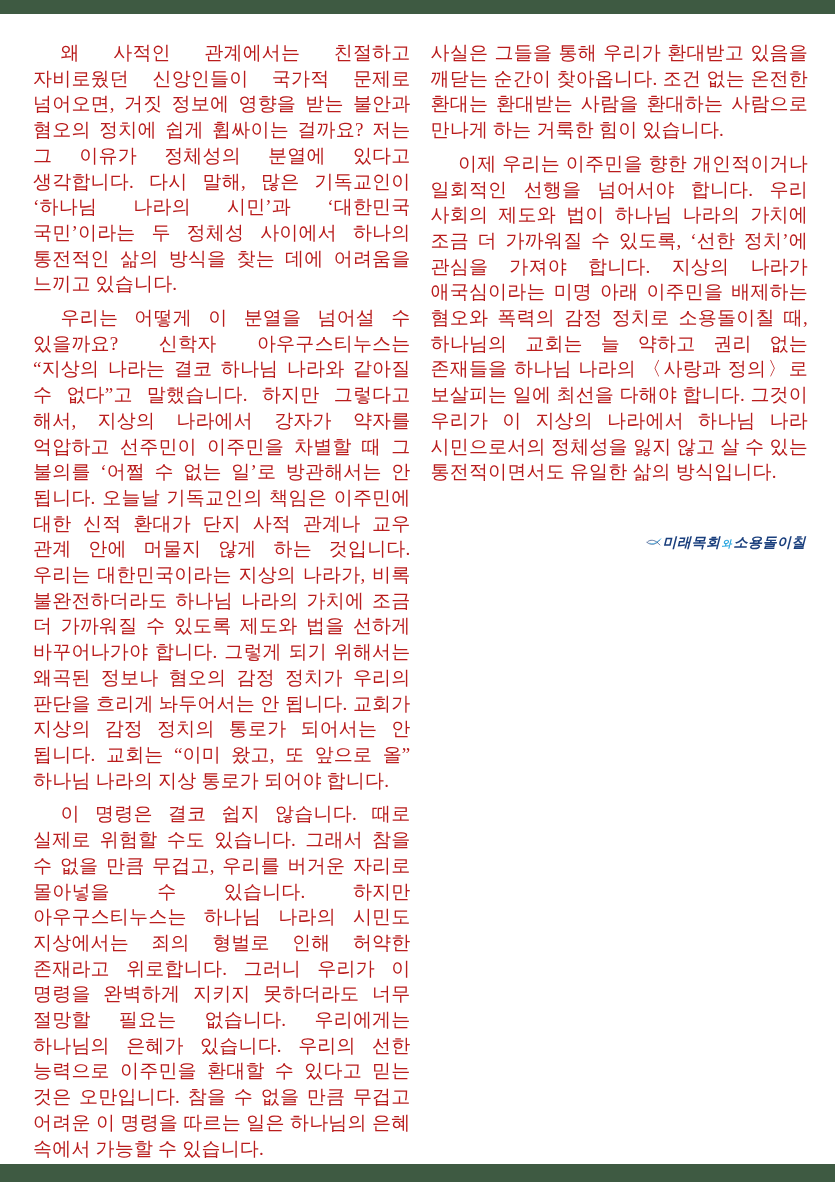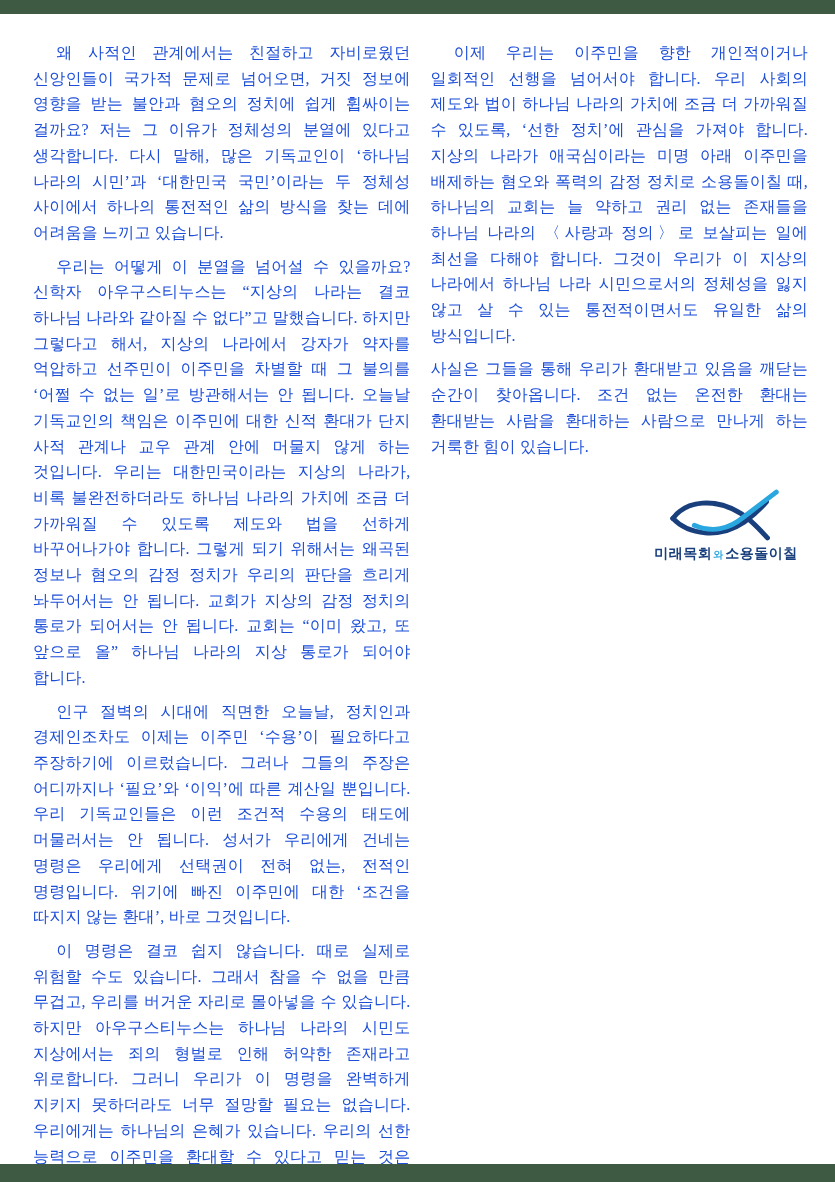--- a/index.html
+++ b/index.html
@@ -21,40 +21,41 @@
     position: absolute;
     top: 40px; left: 33px;
     width: 775px;
     display: flex;
     gap: 20px;
   }
   .col { width: 378px; }
 
   .para {
     margin: 0 0 8px 0;
-    font-size: 16px;
+    font-size: 19px;
     line-height: 25.7px;
-    color: #1d4ed8;
+    color: #b91c1c;
     text-align: justify;
     text-justify: inter-word;
     word-break: keep-all;
     text-indent: 1.45em;
     letter-spacing: 0.2px;
     font-family: Liberation Serif, serif;
   }
   .para.cont { text-indent: 0; }
 
   .logo-block {
     margin-top: 30px;
     margin-left: auto;
     margin-right: 2px;
     width: 160px;
     display: flex;
-    flex-direction: column;
+    flex-direction: row;
     align-items: center;
+    font-style: italic;
   }
   .logo-fish { width: 122px; height: 54px; }
   .logo-text {
     margin-top: 2px;
     white-space: nowrap;
     display: flex;
     align-items: baseline;
     font-family: "Liberation Sans", "DejaVu Sans", sans-serif;
   }
   .logo-text .navy {
@@ -72,28 +73,27 @@
 </style>
 </head>
 <body>
 
 <div class="bar top"></div>
 
 <div class="columns">
   <div class="col">
     <p class="para">왜 사적인 관계에서는 친절하고 자비로웠던 신앙인들이 국가적 문제로 넘어오면, 거짓 정보에 영향을 받는 불안과 혐오의 정치에 쉽게 휩싸이는 걸까요? 저는 그 이유가 정체성의 분열에 있다고 생각합니다. 다시 말해, 많은 기독교인이 ‘하나님 나라의 시민’과 ‘대한민국 국민’이라는 두 정체성 사이에서 하나의 통전적인 삶의 방식을 찾는 데에 어려움을 느끼고 있습니다.</p>
     <p class="para">우리는 어떻게 이 분열을 넘어설 수 있을까요? 신학자 아우구스티누스는 “지상의 나라는 결코 하나님 나라와 같아질 수 없다”고 말했습니다. 하지만 그렇다고 해서, 지상의 나라에서 강자가 약자를 억압하고 선주민이 이주민을 차별할 때 그 불의를 ‘어쩔 수 없는 일’로 방관해서는 안 됩니다. 오늘날 기독교인의 책임은 이주민에 대한 신적 환대가 단지 사적 관계나 교우 관계 안에 머물지 않게 하는 것입니다. 우리는 대한민국이라는 지상의 나라가, 비록 불완전하더라도 하나님 나라의 가치에 조금 더 가까워질 수 있도록 제도와 법을 선하게 바꾸어나가야 합니다. 그렇게 되기 위해서는 왜곡된 정보나 혐오의 감정 정치가 우리의 판단을 흐리게 놔두어서는 안 됩니다. 교회가 지상의 감정 정치의 통로가 되어서는 안 됩니다. 교회는 “이미 왔고, 또 앞으로 올” 하나님 나라의 지상 통로가 되어야 합니다.</p>
-    <p class="para">인구 절벽의 시대에 직면한 오늘날, 정치인과 경제인조차도 이제는 이주민 ‘수용’이 필요하다고 주장하기에 이르렀습니다. 그러나 그들의 주장은 어디까지나 ‘필요’와 ‘이익’에 따른 계산일 뿐입니다. 우리 기독교인들은 이런 조건적 수용의 태도에 머물러서는 안 됩니다. 성서가 우리에게 건네는 명령은 우리에게 선택권이 전혀 없는, 전적인 명령입니다. 위기에 빠진 이주민에 대한 ‘조건을 따지지 않는 환대’, 바로 그것입니다.</p>
     <p class="para">이 명령은 결코 쉽지 않습니다. 때로 실제로 위험할 수도 있습니다. 그래서 참을 수 없을 만큼 무겁고, 우리를 버거운 자리로 몰아넣을 수 있습니다. 하지만 아우구스티누스는 하나님 나라의 시민도 지상에서는 죄의 형벌로 인해 허약한 존재라고 위로합니다. 그러니 우리가 이 명령을 완벽하게 지키지 못하더라도 너무 절망할 필요는 없습니다. 우리에게는 하나님의 은혜가 있습니다. 우리의 선한 능력으로 이주민을 환대할 수 있다고 믿는 것은 오만입니다. 참을 수 없을 만큼 무겁고 어려운 이 명령을 따르는 일은 하나님의 은혜 속에서 가능할 수 있습니다.</p>
 
   </div>
 
   <div class="col">
+    <p class="para cont">사실은 그들을 통해 우리가 환대받고 있음을 깨닫는 순간이 찾아옵니다. 조건 없는 온전한 환대는 환대받는 사람을 환대하는 사람으로 만나게 하는 거룩한 힘이 있습니다.</p>
     <p class="para">이제 우리는 이주민을 향한 개인적이거나 일회적인 선행을 넘어서야 합니다. 우리 사회의 제도와 법이 하나님 나라의 가치에 조금 더 가까워질 수 있도록, ‘선한 정치’에 관심을 가져야 합니다. 지상의 나라가 애국심이라는 미명 아래 이주민을 배제하는 혐오와 폭력의 감정 정치로 소용돌이칠 때, 하나님의 교회는 늘 약하고 권리 없는 존재들을 하나님 나라의 〈사랑과 정의〉로 보살피는 일에 최선을 다해야 합니다. 그것이 우리가 이 지상의 나라에서 하나님 나라 시민으로서의 정체성을 잃지 않고 살 수 있는 통전적이면서도 유일한 삶의 방식입니다.</p>
-    <p class="para cont">사실은 그들을 통해 우리가 환대받고 있음을 깨닫는 순간이 찾아옵니다. 조건 없는 온전한 환대는 환대받는 사람을 환대하는 사람으로 만나게 하는 거룩한 힘이 있습니다.</p>
 
     <div class="logo-block">
       <svg class="logo-fish" viewBox="0 0 125 55" xmlns="http://www.w3.org/2000/svg">
 
         <path d="M8,30 C22,11 52,9 78,25 C88,31 96,40 105,50" fill="none" stroke="#1a3f7d" stroke-width="5" stroke-linecap="round"></path>
 
         <path d="M8,30 C24,47 56,51 81,34 C89,28 97,21 104,13" fill="none" stroke="#1a3f7d" stroke-width="5" stroke-linecap="round"></path>
 
         <path d="M30,37 C48,45 66,41 80,29 L114,3" fill="none" stroke="#2ba7e0" stroke-width="5" stroke-linecap="round"></path>
       </svg>

